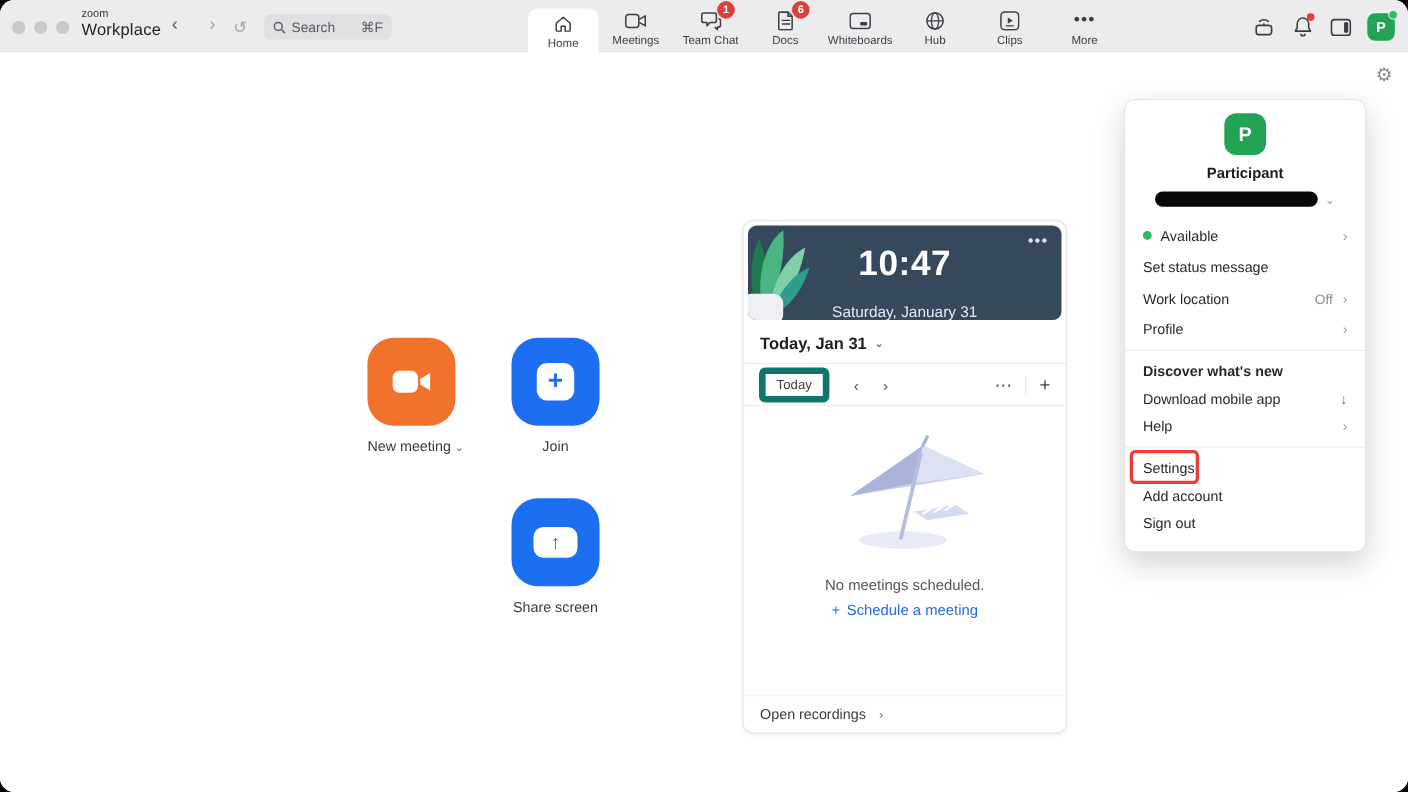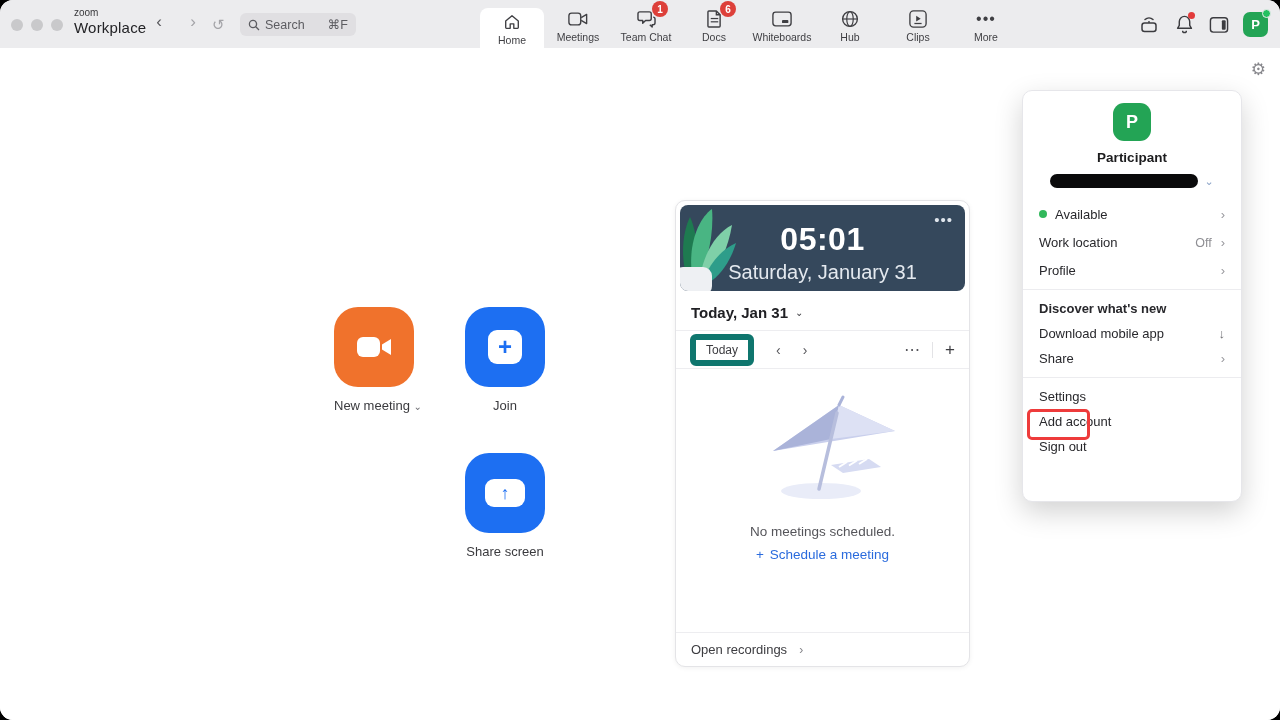--- a/index.html
+++ b/index.html
@@ -59,21 +59,21 @@
   .cal-sq:before { left:7px; } .cal-sq:after { right:7px; }
   .share-sq { width:40px; height:28px; background:#fff; border-radius:9px; display:flex; align-items:center;
     justify-content:center; color:#1d6ff2; font-size:18px; font-weight:bold; }
 
   
   .card { position:absolute; left:675px; top:152px; width:295px; height:467px; background:#fff;
     border:1px solid #e4e4e7; border-radius:10px; box-shadow:0 1px 5px rgba(0,0,0,.06); }
   .banner { position:absolute; left:4px; top:4px; right:4px; height:86px; background:#35485c;
     border-radius:8px; overflow:hidden; }
   .banner .time { text-align:center; margin-top:16px; font-size:32px; font-weight:bold; color:#fff; letter-spacing:.5px; }
-  .banner .date { text-align:center; margin-top:3px; font-size:20px; color:#e4e9ef; }
+  .banner .date { text-align:center; margin-top:17px; font-size:14px; color:#e4e9ef; }
   .banner .dots { position:absolute; top:6px; right:12px; color:#dfe5ec; font-size:15px; letter-spacing:1px; }
   .plant { position:absolute; left:0; bottom:0; }
   .dayrow { position:absolute; top:94px; left:0; right:0; height:36px; display:flex; align-items:center;
     padding-left:15px; border-bottom:1px solid #ededf0; font-size:15px; font-weight:bold; color:#202024; }
   .dayrow .chev { font-size:10px; color:#3c3c40; margin-left:7px; font-weight:normal; }
   .caltoolbar { position:absolute; top:130px; left:0; right:0; height:38px; display:flex; align-items:center;
     padding:0 14px; border-bottom:1px solid #ededf0; color:#55555a; }
   .todaybtn { border:6px solid #0f766e; border-radius:6px; padding:3px 10px; font-size:12px; color:#3c3c40; background:#fff; }
   .caltoolbar .arrow { font-size:14px; color:#55555a; margin-left:22px; }
   .caltoolbar .right { margin-left:auto; display:flex; align-items:center; gap:12px; }
@@ -276,21 +276,21 @@
     <div class="card">
       <div class="banner">
         <svg class="plant" width="58" height="86" viewBox="0 0 58 86">
           <path d="M6 70 C0 46 4 24 10 12 C19 32 18 56 13 72 Z" fill="#1e7a50"></path>
           <path d="M12 70 C8 40 18 14 32 4 C34 28 28 54 20 72 Z" fill="#49b583"></path>
           <path d="M20 72 C24 48 36 28 52 20 C48 44 38 64 27 75 Z" fill="#7fd0a8"></path>
           <path d="M24 74 C30 58 42 44 56 38 C50 58 40 70 30 77 Z" fill="#2e9d8a"></path>
           <rect x="-6" y="62" width="38" height="28" rx="9" fill="#eef0f3"></rect>
         </svg>
         <div class="dots">•••</div>
-        <div class="time">05:01</div>
+        <div class="time">10:47</div>
         <div class="date">Saturday, January 31</div>
       </div>
 
       <div class="dayrow">
         <span>Today, Jan 31</span>
         <span class="chev">⌄</span>
       </div>
 
       <div class="caltoolbar">
         <button class="todaybtn">Today</button>
@@ -339,20 +339,23 @@
         <span class="chev">⌄</span>
       </div>
 
       <div class="mlist">
         <div class="mitem" style="height:28px;">
           <span class="statusdot"></span>
           <span>Available</span>
           <span class="acc">›</span>
         </div>
         <div class="mitem" style="height:29px;">
+          <span>Set status message</span>
+        </div>
+        <div class="mitem" style="height:29px;">
           <span>Work location</span>
           <span class="acc">
             <span class="val">Off</span>
             <span>›</span>
           </span>
         </div>
         <div class="mitem">
           <span>Profile</span>
           <span class="acc">›</span>
         </div>
@@ -360,21 +363,21 @@
         <div class="mdiv"></div>
 
         <div class="mitem" style="height:25px;font-weight:bold;">
           <span>Discover what's new</span>
         </div>
         <div class="mitem" style="height:25px;">
           <span>Download mobile app</span>
           <span class="acc" style="color:#6e6e73;">↓</span>
         </div>
         <div class="mitem" style="height:25px;">
-          <span>Share</span>
+          <span>Help</span>
           <span class="acc">›</span>
         </div>
 
         <div class="mdiv"></div>
 
         <div class="mitem" style="height:25px;">
           <span>Settings</span>
         </div>
         <div class="mitem" style="height:25px;text-align:right;">
           <span>Add account</span>

